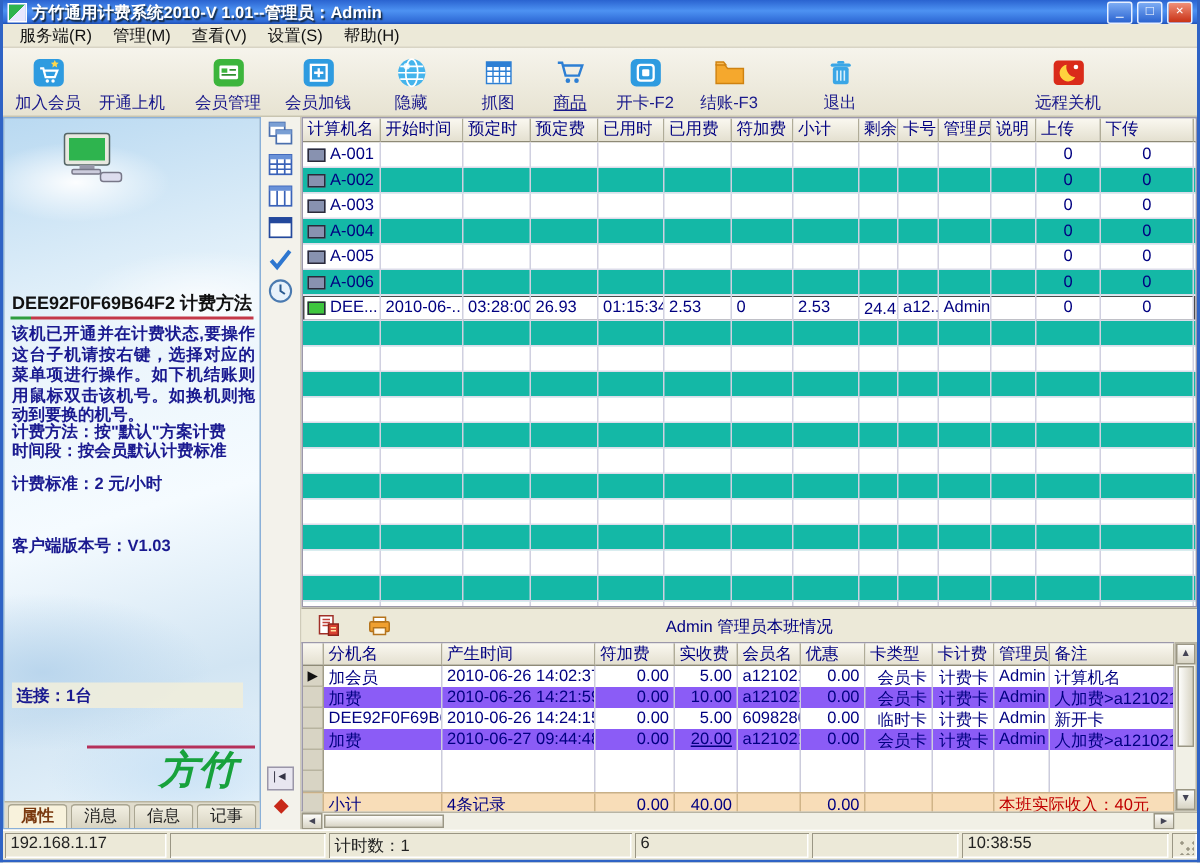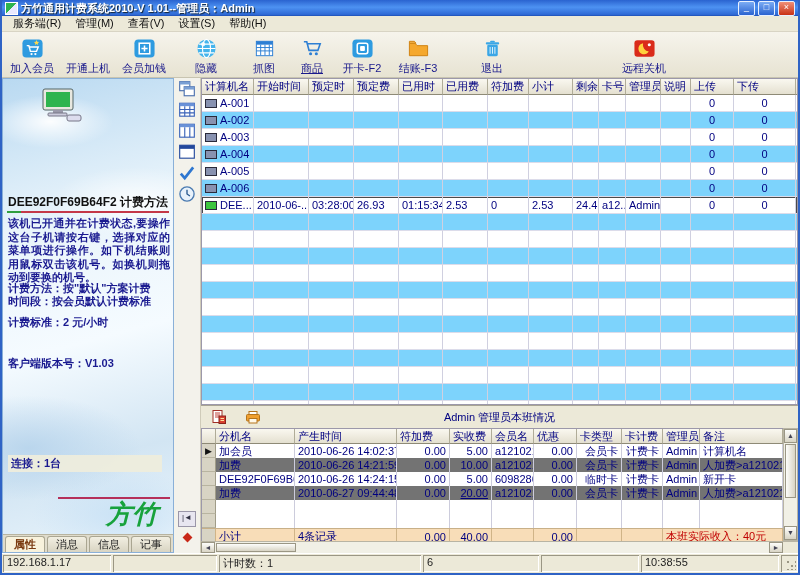--- a/index.html
+++ b/index.html
@@ -75,21 +75,21 @@
               margin-bottom:12px;margin-top:4px;}
   
   .rightarea{flex:1;display:flex;flex-direction:column;min-width:0;}
   .toptable{flex:1;min-height:0;background:#fff;overflow:hidden;border:1px solid #9c98aa;
             display:flex;flex-direction:column;}
   .hrow{display:flex;height:16px;flex:none;}
   .hcell{box-sizing:border-box;background:linear-gradient(#faf8f0,#e4e0d0);
          border-right:1px solid #b0ac98;border-bottom:1px solid #8e8a76;color:#000080;
          font-size:11px;line-height:15px;padding:0 3px;white-space:nowrap;overflow:hidden;flex:none;}
   .row{display:flex;height:17px;flex:none;background:#fff;}
-  .row.alt{background:#7dd3fc;}
+  .row.alt{background:#14b8a6;}
   .row.sel{background:#fff;box-shadow:inset 0 0 0 1px #4a4a4a;}
   .cell{box-sizing:border-box;border-right:1px solid #d0d0e0;border-bottom:1px solid #dcdcea;
         color:#000080;font-size:11px;display:flex;align-items:center;padding:0 3px;
         white-space:nowrap;overflow:hidden;flex:none;}
   .cell.ctr{justify-content:center;}
   .pcico{width:12px;height:9px;flex:none;border:1px solid #2a2a3a;background:#8892b0;
          box-sizing:border-box;margin-right:3px;}
   .pcico.on{background:#3ec63e;}
   
   .bottompanel{height:147px;flex:none;display:flex;flex-direction:column;background:#ece9d8;
@@ -99,21 +99,21 @@
   .bp-head-ico svg{width:16px;height:16px;display:block;}
   .bp-title{margin:0 auto;font-size:11px;color:#000080;}
   .bp-body{flex:1;display:flex;min-height:0;}
   .bp-table{flex:1;min-width:0;display:flex;flex-direction:column;background:#fff;
             border:1px solid #9c98aa;border-right:none;}
   .bhrow{display:flex;height:15px;flex:none;}
   .bhcell{box-sizing:border-box;background:linear-gradient(#faf8f0,#e4e0d0);
           border-right:1px solid #b0ac98;border-bottom:1px solid #8e8a76;color:#000080;
           font-size:11px;line-height:14px;padding:0 3px;white-space:nowrap;overflow:hidden;flex:none;}
   .brow{display:flex;height:14px;flex:none;background:#fff;}
-  .brow.alt{background:#737373;}
+  .brow.alt{background:#8b5cf6;}
   .bcell{box-sizing:border-box;border-right:1px solid #ccccdc;color:#000080;font-size:11px;
          display:flex;align-items:center;padding:0 3px;white-space:nowrap;overflow:hidden;flex:none;}
   .bcell.rgt{justify-content:flex-end;}
   .ind{box-sizing:border-box;background:#d8d4c4;border-right:1px solid #a09c88;
        border-bottom:1px solid #b8b4a0;color:#111;font-size:9px;display:flex;align-items:center;
        justify-content:center;flex:none;}
   .bp-fill{flex:1;background:#fff;display:flex;}
   .sumrow{display:flex;height:15px;flex:none;background:#f8ddb8;border-top:1px solid #c8b088;}
   .sumcell{box-sizing:border-box;border-right:1px solid #d0b488;color:#000080;font-size:11px;
            display:flex;align-items:center;padding:0 3px;white-space:nowrap;overflow:hidden;flex:none;}
@@ -177,20 +177,31 @@
             <path d="M6 9h2.2l1.6 6h6.4l1.8-4.5H8.6" fill="none" stroke="#fff" stroke-width="1.5"></path>
             <circle cx="11" cy="17.8" r="1.2" fill="#fff"></circle>
             <circle cx="15" cy="17.8" r="1.2" fill="#fff"></circle>
             <path d="M16.2 3.2l.8 1.7 1.9.2-1.4 1.3.4 1.9-1.7-1-1.7 1 .4-1.9-1.4-1.3 1.9-.2z" fill="#ffd84d"></path>
           </svg>
         </span>
         <span>加入会员</span>
       </div>
       <div class="tb-btn" style="width: 52px; margin-left: 2px;">
         <span>开通上机</span>
+      </div>
+      <div class="tb-btn" style="width: 60px; margin-left: 8px;">
+        <span class="tb-ico">
+          <svg viewBox="0 0 24 24">
+            <rect x="1.5" y="2.5" width="21" height="19" rx="4" fill="#3cb53c"></rect>
+            <rect x="5.5" y="7" width="13" height="9.5" rx="1" fill="#fff"></rect>
+            <rect x="7" y="9" width="4" height="3" fill="#3cb53c"></rect>
+            <path d="M12.5 10h4.5M7 13.5h10" stroke="#2f8f2f" stroke-width="1.2"></path>
+          </svg>
+        </span>
+        <span>会员管理</span>
       </div>
       <div class="tb-btn" style="width: 60px; margin-left: 0px;">
         <span class="tb-ico">
           <svg viewBox="0 0 24 24">
             <rect x="1.5" y="2.5" width="21" height="19" rx="4" fill="#2e9be0"></rect>
             <rect x="6.5" y="6.5" width="11" height="11" fill="none" stroke="#fff" stroke-width="1.6"></rect>
             <path d="M12 8.8v6.4M8.8 12h6.4" stroke="#fff" stroke-width="1.6"></path>
           </svg>
         </span>
         <span>会员加钱</span>

